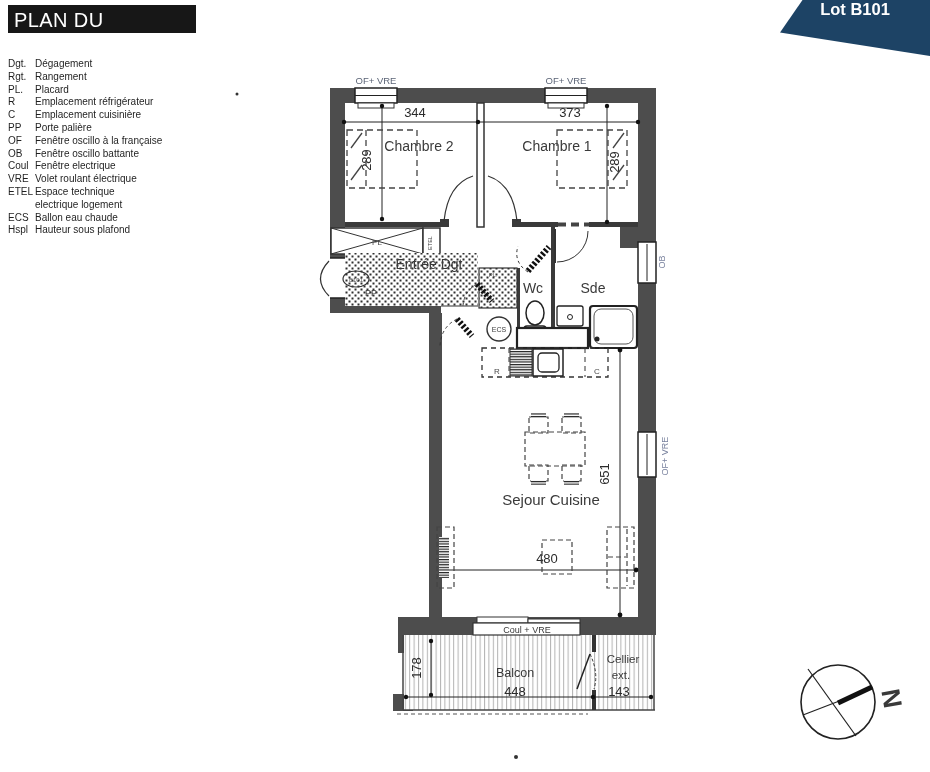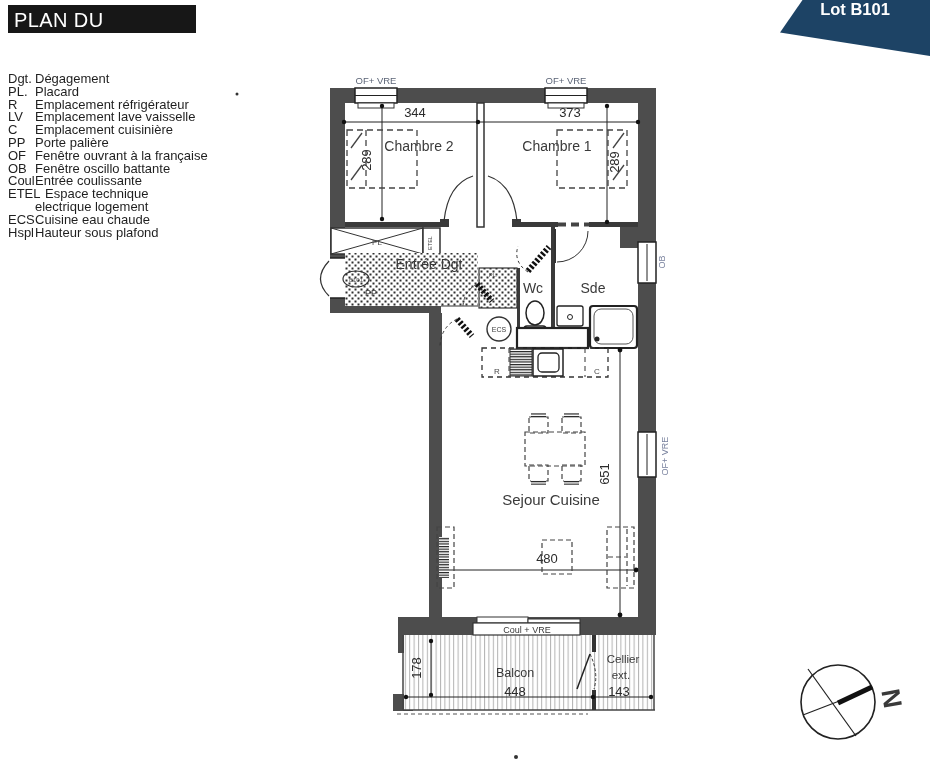--- a/index.html
+++ b/index.html
@@ -3,24 +3,24 @@
 <meta charset="utf-8">
 <style>
   html,body{margin:0;padding:0;background:#fff;}
   #page{position:relative;width:930px;height:772px;background:#fff;overflow:hidden;
         font-family:"Liberation Sans",sans-serif;}
   #title-box{position:absolute;left:8px;top:5px;width:188px;height:28px;background:#171717;
              color:#fff;font-size:20px;letter-spacing:.4px;padding:4px 0 0 6px;box-sizing:border-box;}
   #lot-badge{position:absolute;left:780px;top:0;width:150px;height:56px;background:#1d4365;
              clip-path:polygon(15% 0,100% 0,100% 100%,0 58%);color:#fff;font-weight:bold;
              font-size:16.5px;text-align:center;box-sizing:border-box;}
-  #legend{position:absolute;left:8px;top:73px;width:230px;font-size:13px;color:#1f1f1f;}
+  #legend{position:absolute;left:8px;top:58px;width:230px;font-size:10px;color:#1f1f1f;}
   .lrow{display:flex;line-height:12.8px;}
   .lrow .abbr{width:27px;flex:none;}
-  .lrow .lbl{white-space:pre-line;text-align:right;}
+  .lrow .lbl{white-space:pre-line;}
   svg{position:absolute;left:0;top:0;}
   svg text{font-family:"Liberation Sans",sans-serif;fill:#3a3a3a;}
   .dimtxt{font-size:13px;fill:#2b2b2b;}
   .roomtxt{font-size:14px;fill:#3a3a3a;}
   .wintxt{font-size:9.5px;fill:#5c6577;}
   .vwintxt{font-size:9px;fill:#79829e;}
   .tinytxt{font-size:8px;fill:#4a4a4a;}
 </style>
 </head>
 <body>
@@ -28,59 +28,63 @@
 
 <div id="title-box">PLAN DU LOGEMENT</div>
 <div id="lot-badge">Lot B101</div>
 
 <div id="legend">
   <div class="lrow">
         <span class="abbr">Dgt.</span>
         <span class="lbl">Dégagement</span>
       </div>
   <div class="lrow">
+        <span class="abbr">Rgt.</span>
+        <span class="lbl">Rangement</span>
+      </div>
+  <div class="lrow">
         <span class="abbr">PL.</span>
         <span class="lbl">Placard</span>
       </div>
   <div class="lrow">
         <span class="abbr">R</span>
         <span class="lbl">Emplacement réfrigérateur</span>
       </div>
   <div class="lrow">
-        <span class="abbr">LV</span>
-        <span class="lbl">Emplacement lave vaisselle</span>
-      </div>
-  <div class="lrow">
         <span class="abbr">C</span>
         <span class="lbl">Emplacement cuisinière</span>
       </div>
   <div class="lrow">
         <span class="abbr">PP</span>
         <span class="lbl">Porte palière</span>
       </div>
   <div class="lrow">
         <span class="abbr">OF</span>
-        <span class="lbl">Fenêtre ouvrant à la française</span>
+        <span class="lbl">Fenêtre oscillo à la française</span>
       </div>
   <div class="lrow">
         <span class="abbr">OB</span>
         <span class="lbl">Fenêtre oscillo battante</span>
       </div>
   <div class="lrow">
         <span class="abbr">Coul</span>
-        <span class="lbl">Entrée coulissante</span>
+        <span class="lbl">Fenêtre electrique</span>
+      </div>
+  <div class="lrow">
+        <span class="abbr">VRE</span>
+        <span class="lbl">Volet roulant électrique</span>
       </div>
   <div class="lrow">
         <span class="abbr">ETEL</span>
         <span class="lbl">Espace technique
 electrique logement</span>
       </div>
   <div class="lrow">
         <span class="abbr">ECS</span>
-        <span class="lbl">Cuisine eau chaude</span>
+        <span class="lbl">Ballon eau chaude</span>
       </div>
   <div class="lrow">
         <span class="abbr">Hspl</span>
         <span class="lbl">Hauteur sous plafond</span>
       </div>
 </div>
 
 <svg width="930" height="772" viewBox="0 0 930 772">
   <defs>
     <pattern id="stip" width="6" height="6" patternUnits="userSpaceOnUse">

